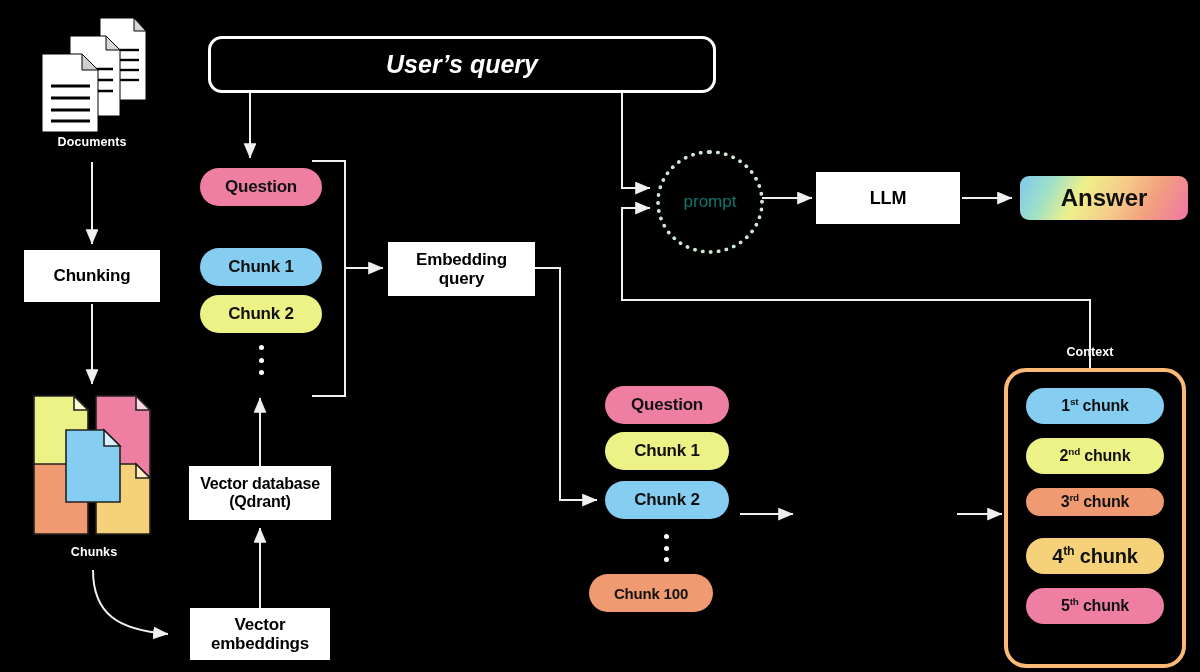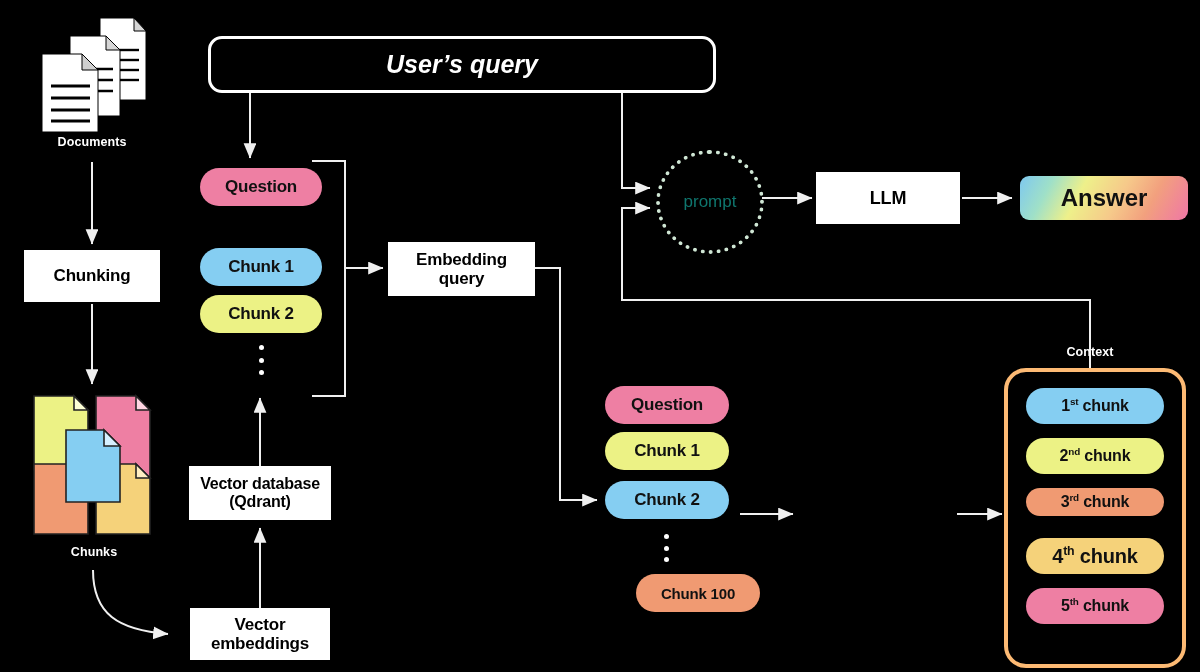--- a/index.html
+++ b/index.html
@@ -221,21 +221,21 @@
     <span>Chunk 1</span>
   </div>
   <div class="node pill" style="left:605px;top:481px;width:124px;height:38px;font-size:17px;background:#85cef2;">
     <span>Chunk 2</span>
   </div>
   <div class="vdots" style="left:663px;top:534px;width:6px;height:28px;">
     <i></i>
       <i></i>
       <i></i>
   </div>
-  <div class="node pill" style="left:636px;top:574px;width:124px;height:38px;font-size:15px;background:#f09a72;">
+  <div class="node pill" style="left:589px;top:574px;width:124px;height:38px;font-size:15px;background:#f09a72;">
     <span>Chunk 100</span>
   </div>
 
 
   <div class="caption" style="left:1020px;top:345px;width:140px;">Context</div>
 
   <div class="context-box" style="position:absolute;left:1004px;top:368px;width:174px;height:292px;">
     <div class="node pill" style="left:18px;top:16px;width:138px;height:36px;font-size:16px;background:#85cef2;">
       <span><span>1</span><span class="sup">st</span><span> chunk</span></span>
     </div>

